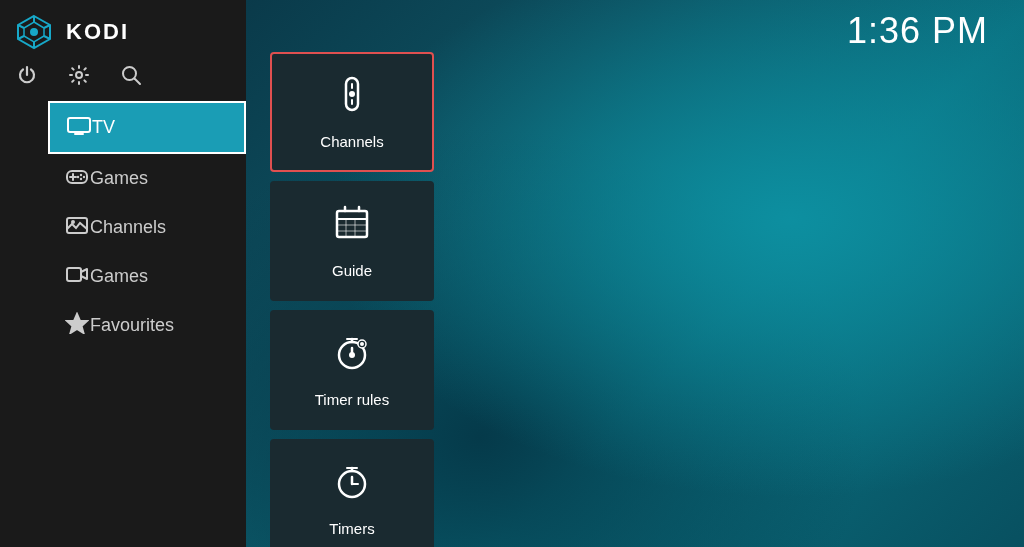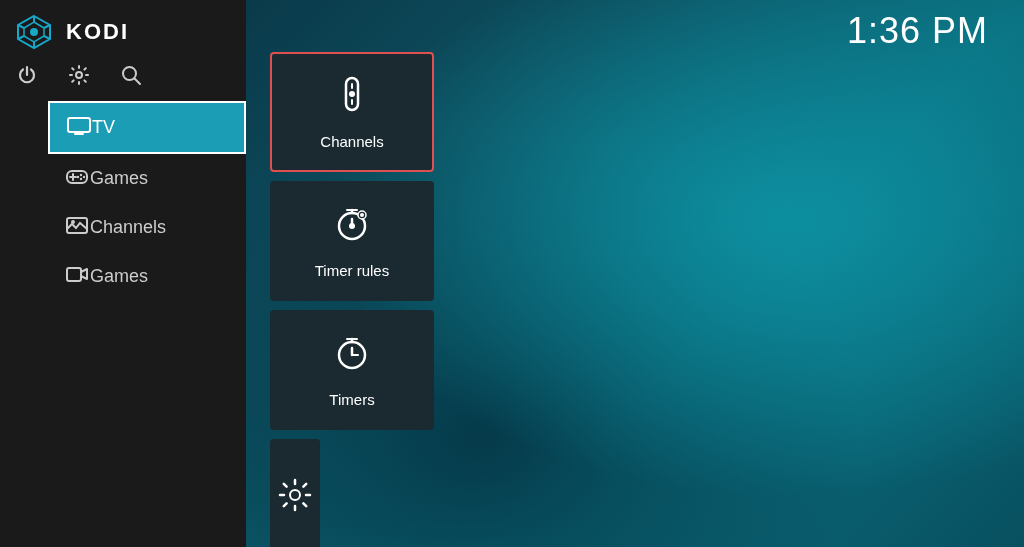--- a/index.html
+++ b/index.html
@@ -258,20 +258,28 @@
     <div class="nav-item">
       <span class="nav-icon">
         <svg width="24" height="22" viewBox="0 0 24 22" fill="none" xmlns="http://www.w3.org/2000/svg">
           <rect x="2" y="5" width="14" height="13" rx="2" stroke="#ccc" stroke-width="2"></rect>
           <polyline points="16,9 22,6 22,16 16,13" stroke="#ccc" stroke-width="2" stroke-linejoin="round" fill="none"></polyline>
         </svg>
       </span>
       <span class="nav-label">Games</span>
     </div>
 
+    <div class="nav-item">
+      <span class="nav-icon">
+        <svg width="24" height="22" viewBox="0 0 24 22" fill="none" xmlns="http://www.w3.org/2000/svg">
+          <polygon points="12,2 15,9 22,9 16.5,14 18.5,21 12,17 5.5,21 7.5,14 2,9 9,9" stroke="#ccc" stroke-width="2" fill="#ccc"></polygon>
+        </svg>
+      </span>
+      <span class="nav-label">Favourites</span>
+    </div>
 
   </nav>
 </aside>
 
 <main class="main">
 
   <div class="main-header">
     <span class="clock">1:36 PM</span>
   </div>
 
@@ -283,20 +291,36 @@
         <svg width="40" height="40" viewBox="0 0 40 40" fill="none" xmlns="http://www.w3.org/2000/svg">
           <rect x="14" y="4" width="12" height="32" rx="6" stroke="white" stroke-width="2.5"></rect>
           <line x1="20" y1="10" x2="20" y2="14" stroke="white" stroke-width="2" stroke-linecap="round"></line>
           <circle cx="20" cy="20" r="3" fill="white"></circle>
           <line x1="20" y1="26" x2="20" y2="30" stroke="white" stroke-width="2" stroke-linecap="round"></line>
         </svg>
       </span>
       <span class="card-label">Channels</span>
     </div>
 
+    <div class="category-card">
+      <span class="card-icon">
+        <svg width="40" height="40" viewBox="0 0 40 40" fill="none" xmlns="http://www.w3.org/2000/svg">
+          <rect x="5" y="8" width="30" height="26" rx="2" stroke="white" stroke-width="2.5"></rect>
+          <line x1="5" y1="16" x2="35" y2="16" stroke="white" stroke-width="2"></line>
+          <line x1="13" y1="8" x2="13" y2="4" stroke="white" stroke-width="2.5" stroke-linecap="round"></line>
+          <line x1="27" y1="8" x2="27" y2="4" stroke="white" stroke-width="2.5" stroke-linecap="round"></line>
+
+          <line x1="5" y1="22" x2="35" y2="22" stroke="white" stroke-width="1" opacity="0.6"></line>
+          <line x1="5" y1="28" x2="35" y2="28" stroke="white" stroke-width="1" opacity="0.6"></line>
+          <line x1="14" y1="16" x2="14" y2="34" stroke="white" stroke-width="1" opacity="0.6"></line>
+          <line x1="23" y1="16" x2="23" y2="34" stroke="white" stroke-width="1" opacity="0.6"></line>
+        </svg>
+      </span>
+      <span class="card-label">Guide</span>
+    </div>
 
     <div class="category-card">
       <span class="card-icon">
         <svg width="40" height="40" viewBox="0 0 40 40" fill="none" xmlns="http://www.w3.org/2000/svg">
           <circle cx="20" cy="23" r="13" stroke="white" stroke-width="2.5"></circle>
           <line x1="20" y1="10" x2="20" y2="7" stroke="white" stroke-width="2.5" stroke-linecap="round"></line>
           <line x1="15" y1="7" x2="25" y2="7" stroke="white" stroke-width="2" stroke-linecap="round"></line>
           <line x1="20" y1="23" x2="20" y2="16" stroke="white" stroke-width="2.5" stroke-linecap="round"></line>
 
           <circle cx="20" cy="23" r="3" fill="white"></circle>

